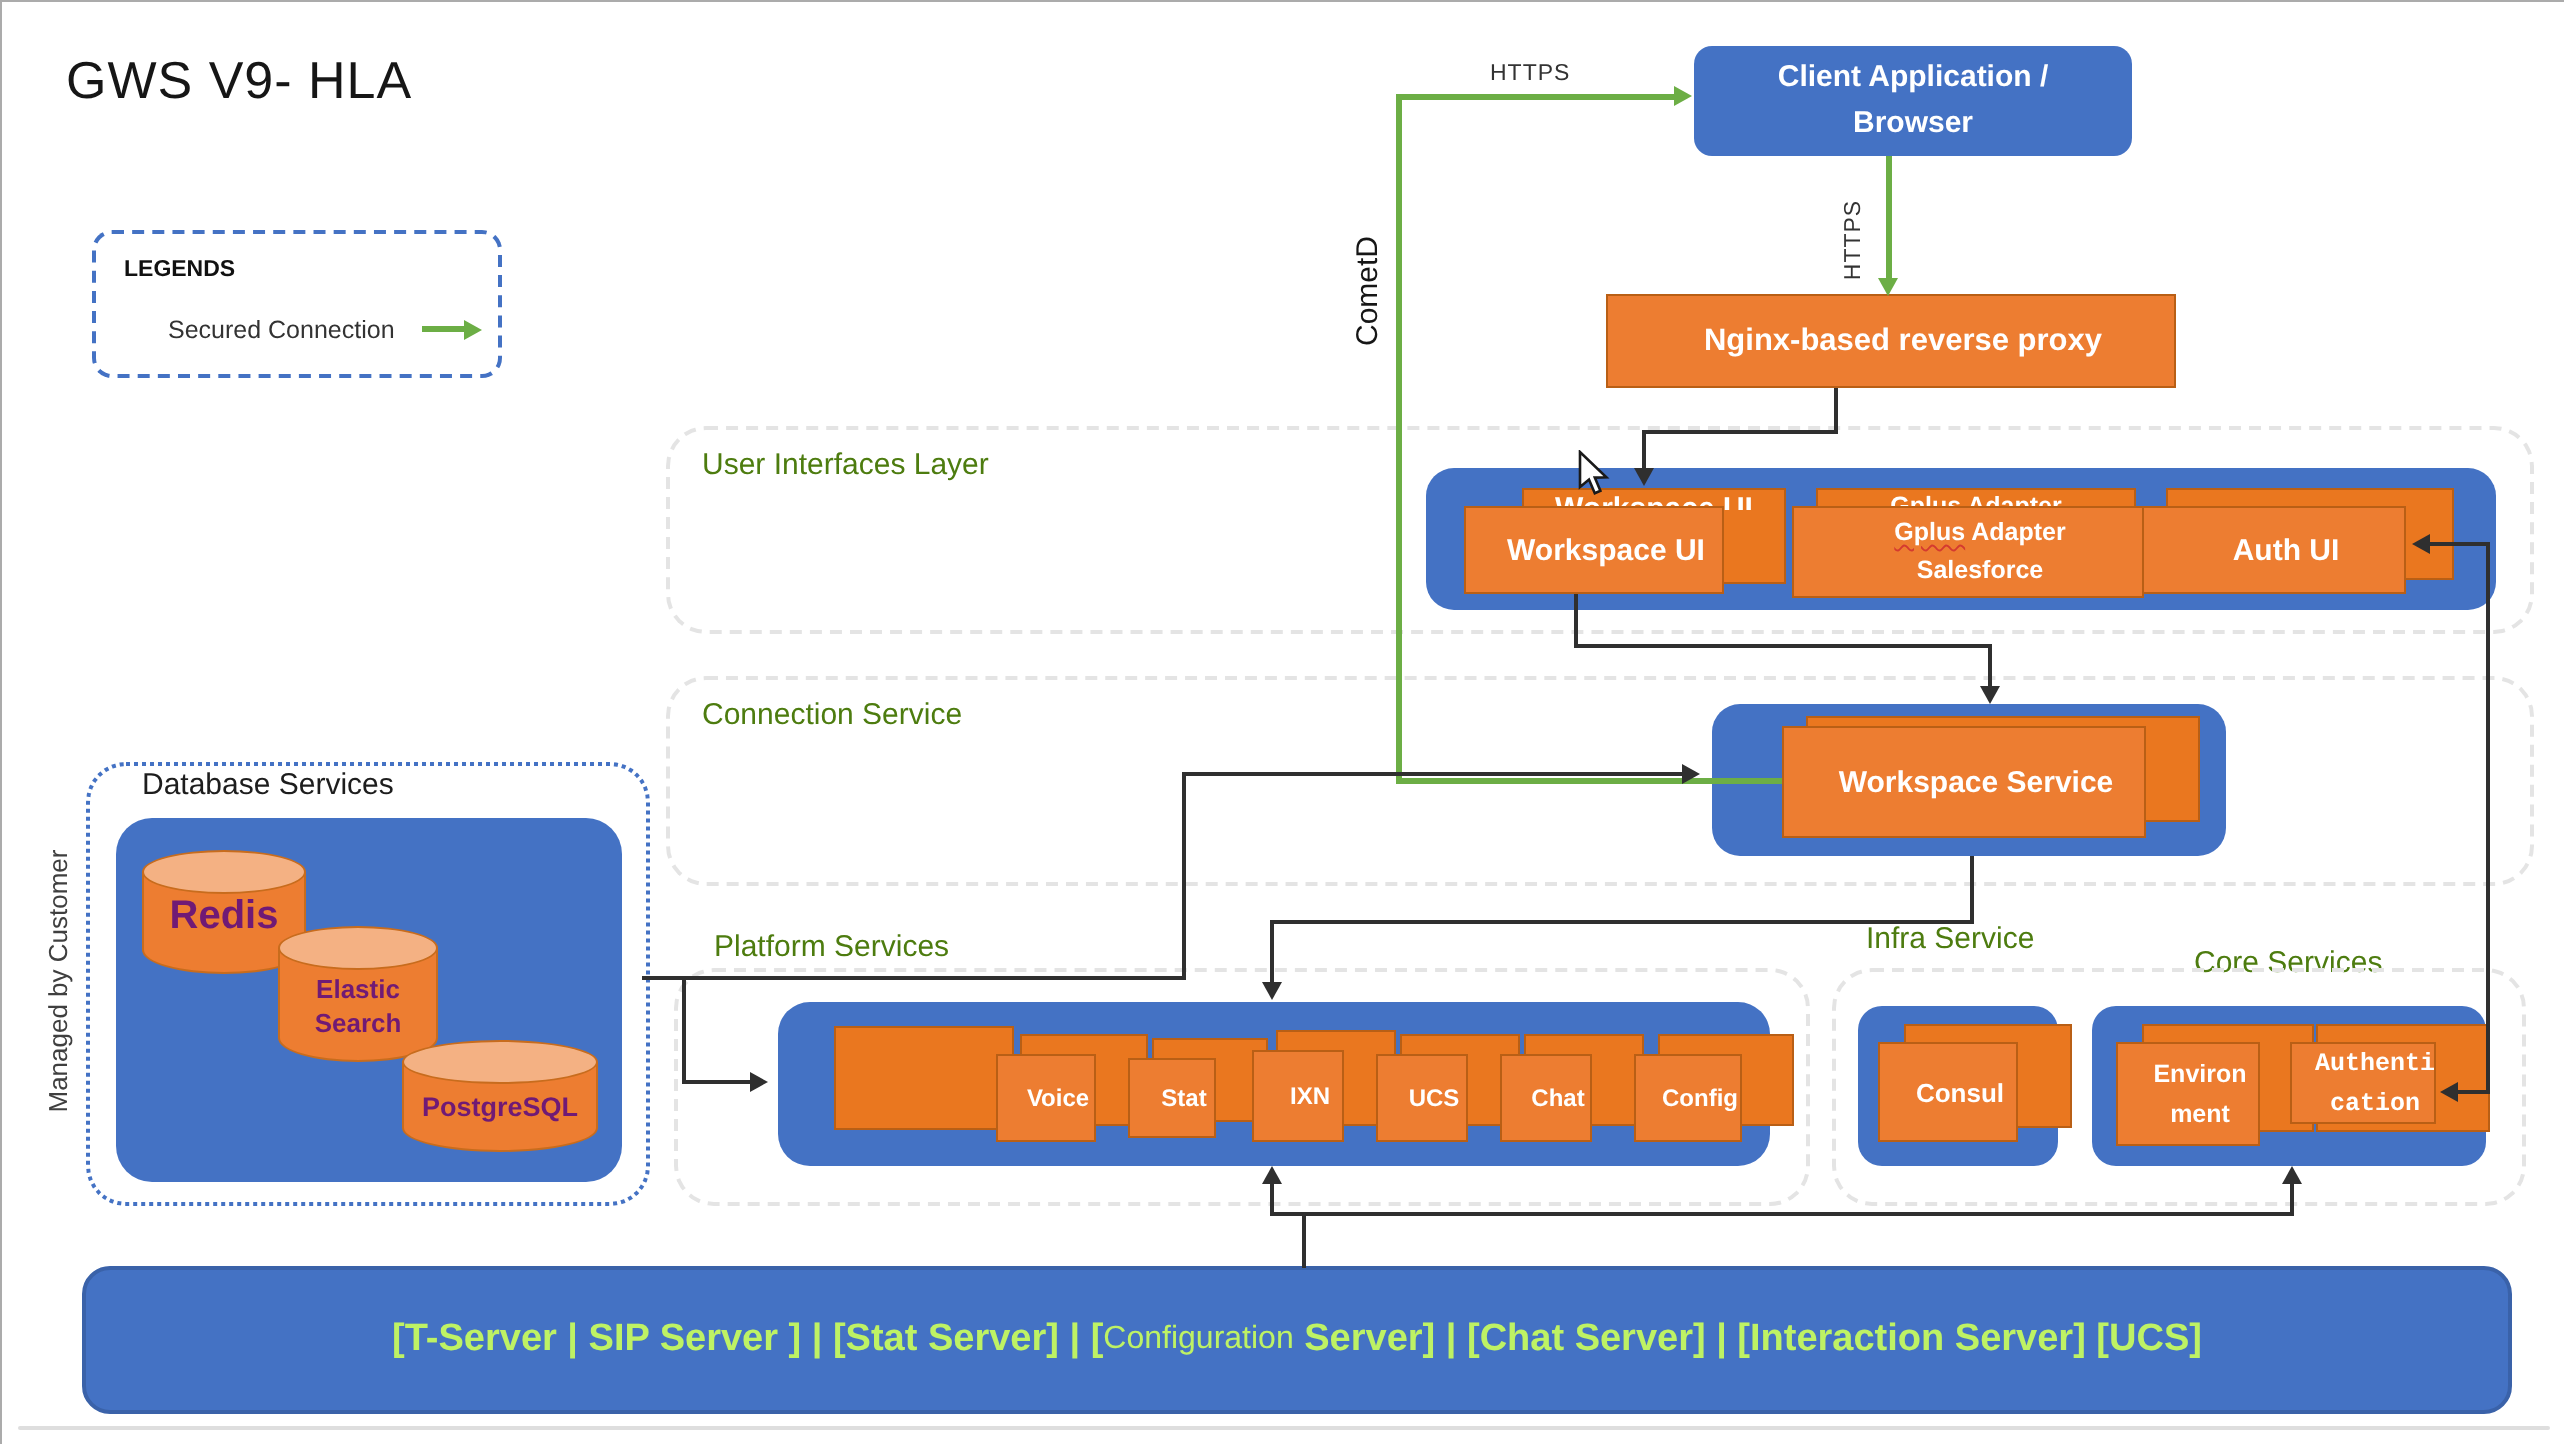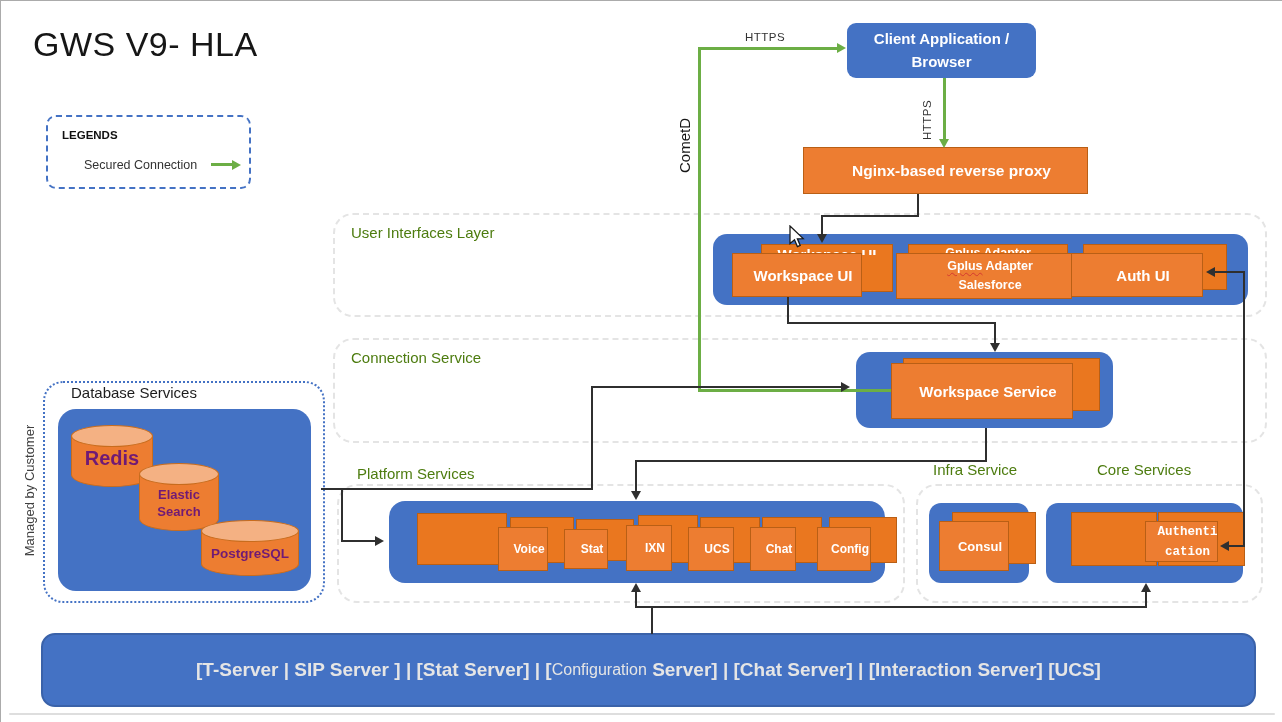--- a/index.html
+++ b/index.html
@@ -1,20 +1,20 @@
 <!DOCTYPE html>
 <html><head>
 <meta charset="utf-8">
 <style>
   html,body{margin:0;padding:0;background:#f3f3f3;}
   .canvas{position:relative;width:1282px;height:722px;background:#ffffff;border:1px solid #ababab;
           overflow:hidden;font-family:"Liberation Sans",sans-serif;color:#111;}
   .abs{position:absolute;}
   
-  .title{left:32px;top:24px;font-size:34px;font-weight:400;letter-spacing:.5px;color:#161616;}
+  .title{left:32px;top:24px;font-size:26px;font-weight:400;letter-spacing:.5px;color:#161616;}
   
   .legend{left:45px;top:114px;width:201px;height:70px;border:2px dashed #4472C4;border-radius:10px;}
   .legend-heading{left:14px;top:12px;font-size:11.5px;font-weight:700;color:#111;}
   .legend-item{left:36px;top:41px;font-size:12.5px;color:#333;}
   
   .layer{border:2px dashed #e4e4e4;border-radius:20px;}
   .layer-label{font-size:15px;color:#4d7c0f;}
   .db-container{border:2px dotted #4472C4;border-radius:20px;}
   
   .blue{background:#4472C4;border-radius:14px;}
@@ -38,21 +38,21 @@
   .hd.l{border-right:9px solid #2f2f2f;border-left:none;}
   .hd.d{border-top:9px solid #2f2f2f;border-bottom:none;}
   .hd.u{border-bottom:9px solid #2f2f2f;border-top:none;}
   .hd.g.r{border-left-color:#6CAE45;}
   .hd.g.d{border-top-color:#6CAE45;}
   .rot{transform:rotate(-90deg);text-align:center;}
   .small-cap{font-size:11.5px;color:#333;letter-spacing:.5px;}
   .wavy{text-decoration:underline wavy #d43a2f 1px;text-underline-offset:2px;}
   
   .bar{left:40px;top:632px;width:1215px;height:74px;background:#4472C4;border:2px solid #3a62a9;border-radius:14px;
-       display:flex;align-items:center;justify-content:center;color:#e5e5e5;white-space:pre-wrap;box-sizing:border-box;}
+       display:flex;align-items:center;justify-content:center;color:#bef264;white-space:pre-wrap;box-sizing:border-box;}
   .bar .b1{font-size:19px;font-weight:700;}
   .bar .b2{font-size:16px;font-weight:400;}
   .bottom-line{left:8px;top:712px;width:1266px;border-top:2px solid #dedede;border-radius:2px;}
 </style>
 </head>
 <body>
 
 <div class="canvas">
 
   <div class="abs title">GWS V9- HLA</div>
@@ -66,21 +66,21 @@
 
   <div class="abs layer" style="left:332px;top:212px;width:930px;height:100px;">
     <div class="abs layer-label" style="left:16px;top:9px;">User Interfaces Layer</div>
   </div>
   <div class="abs layer" style="left:332px;top:337px;width:930px;height:101px;">
     <div class="abs layer-label" style="left:16px;top:9px;">Connection Service</div>
   </div>
   <div class="abs layer-label" style="left:356px;top:464px;">Platform Services</div>
   <div class="abs layer" style="left:336px;top:483px;width:564px;height:115px;"></div>
   <div class="abs layer-label" style="left:932px;top:460px;">Infra Service</div>
-  <div class="abs layer-label" style="left:1096px;top:460px;">Core Services</div>
+  <div class="abs layer-label" style="left:1096px;top:472px;">Core Services</div>
   <div class="abs layer" style="left:915px;top:483px;width:343px;height:115px;"></div>
 
   <div class="abs db-container" style="left:42px;top:380px;width:278px;height:218px;"></div>
   <div class="abs" style="left:70px;top:383px;font-size:15px;color:#1d1d1d;">Database Services</div>
   <div class="abs rot" style="left:-72px;top:482px;width:200px;font-size:13px;color:#3f3f3f;">Managed by Customer</div>
   <div class="abs blue" style="left:57px;top:408px;width:253px;height:182px;border-radius:18px;"></div>
 
   <div class="abs" style="left:70px;top:424px;width:82px;height:62px;">
     <div class="cyl-body"></div>
     <div class="cyl-top"></div>
@@ -90,21 +90,21 @@
     <div class="cyl-body"></div>
     <div class="cyl-top"></div>
     <div class="cyl-label" style="top:24px;font-size:13px;line-height:1.3;">Elastic Search</div>
   </div>
   <div class="abs" style="left:200px;top:519px;width:98px;height:56px;">
     <div class="cyl-body"></div>
     <div class="cyl-top"></div>
     <div class="cyl-label" style="top:26px;font-size:13.5px;">PostgreSQL</div>
   </div>
 
-  <div class="abs blue-node" style="left:846px;top:22px;width:189px;height:55px;font-size:15px;line-height:1.5;padding:0 14px;box-sizing:border-box;">
+  <div class="abs blue-node" style="left:846px;top:22px;width:219px;height:55px;font-size:15px;line-height:1.5;padding:0 14px;box-sizing:border-box;">
     <span>Client Application / Browser</span>
   </div>
   <div class="abs obox front" style="left:802px;top:146px;width:285px;height:47px;font-size:15.5px;box-sizing:border-box;">
     <span>Nginx-based reverse proxy</span>
   </div>
 
   <div class="abs blue" style="left:712px;top:233px;width:535px;height:71px;"></div>
   <div class="abs obox back" style="left:760px;top:243px;width:118px;height:46px;">
     <div class="sliver" style="font-size:15px;line-height:15px;">Workspace UI</div>
   </div>
@@ -157,20 +157,24 @@
   </div>
 
   <div class="abs blue" style="left:928px;top:502px;width:100px;height:80px;border-radius:12px;"></div>
   <div class="abs obox back" style="left:951px;top:511px;width:70px;height:50px;"></div>
   <div class="abs obox front" style="left:938px;top:520px;width:70px;height:50px;font-size:13px;box-sizing:border-box;">
     <span>Consul</span>
   </div>
 
   <div class="abs blue" style="left:1045px;top:502px;width:197px;height:80px;border-radius:12px;"></div>
   <div class="abs obox back" style="left:1070px;top:511px;width:72px;height:52px;"></div>
+  <div class="abs obox front" style="left:1057px;top:520px;width:72px;height:52px;font-size:12.5px;line-height:1.6;box-sizing:border-box;">
+    <div>Environ</div>
+    <div>ment</div>
+  </div>
   <div class="abs obox back" style="left:1157px;top:511px;width:73px;height:52px;"></div>
   <div class="abs obox front" style="left:1144px;top:520px;width:73px;height:41px;font-size:12.5px;line-height:1.6;box-sizing:border-box;font-family:Liberation Mono, monospace;">
     <div>Authenti</div>
     <div>cation</div>
   </div>
 
   <div class="abs bar">
     <span class="b1">[T-Server | SIP Server ] | [Stat Server] | [</span><span class="b2">Configuration</span><span class="b1"> Server] | [Chat Server] | [Interaction Server] [UCS]</span>
   </div>
   <div class="abs bottom-line"></div>

